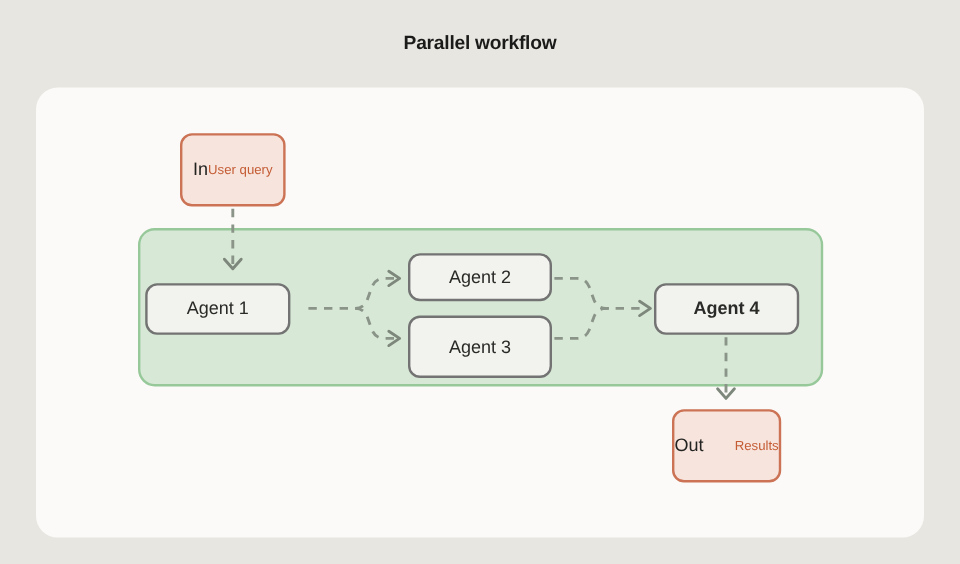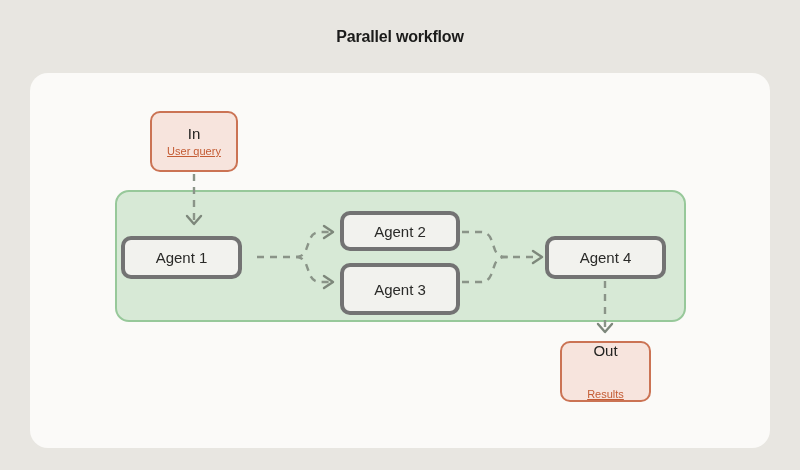--- a/index.html
+++ b/index.html
@@ -56,29 +56,28 @@
     background: #d7e9d6;
     border: 2px solid #97c89a;
     border-radius: 14px;
     box-sizing: border-box;
   }
 
   .node {
     position: absolute;
     box-sizing: border-box;
     display: flex;
-    flex-direction: column;
     align-items: center;
     justify-content: center;
     border-radius: 10px;
   }
 
   .node-agent {
     background: #f2f2ee;
-    border: 4px solid #737373;
+    border: 2px solid #737373;
   }
   .node-agent .node-title {
     font-size: 15px;
     color: #2a2a28;
   }
 
   .node-io {
     background: #f7e4dd;
     border: 2px solid #cb7354;
     border-radius: 10px;
@@ -86,28 +85,27 @@
   .node-io .node-title {
     font-size: 15px;
     color: #232321;
     line-height: 18px;
   }
   .node-io .node-sub {
     font-size: 11px;
     color: #c45c34;
     margin-top: 2px;
     line-height: 13px;
-    text-decoration: underline;
   }
 
   #node-in      { left: 150px; top: 111px; width: 88px;  height: 61px; }
   #node-agent1  { left: 121px; top: 236px; width: 121px; height: 43px; }
   #node-agent2  { left: 340px; top: 211px; width: 120px; height: 40px; }
   #node-agent3  { left: 340px; top: 263px; width: 120px; height: 52px; }
-  #node-agent4  { left: 545px; top: 236px; width: 121px; height: 43px; }
+  #node-agent4  { left: 545px; top: 236px; width: 121px; height: 43px; font-weight: bold; }
   #node-out     { left: 560px; top: 341px; width: 91px;  height: 61px; gap: 26px; }
 </style>
 </head>
 <body>
 
 <div class="page-title">Parallel workflow</div>
 
 <div class="canvas-panel"></div>
 
 <div class="group-box"></div>

